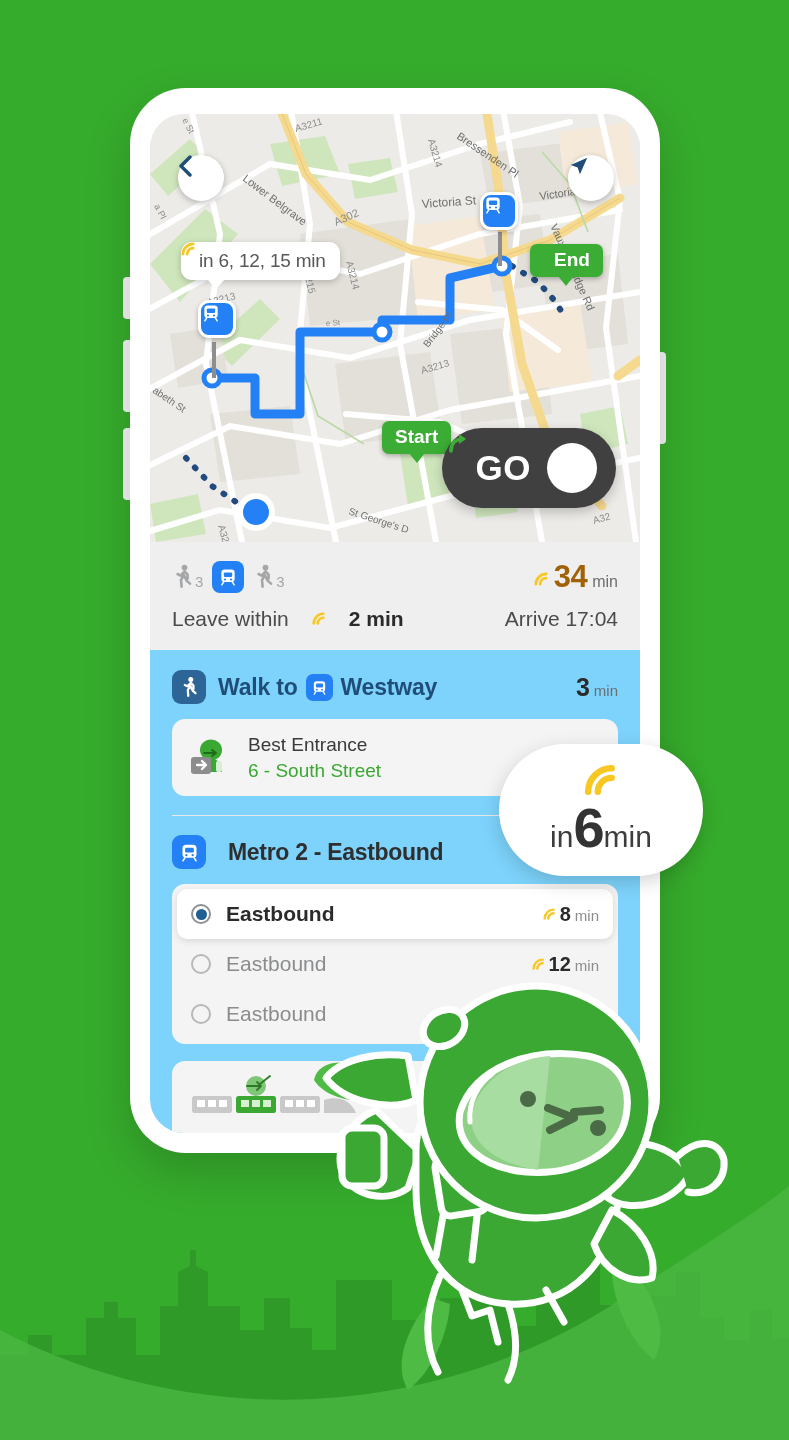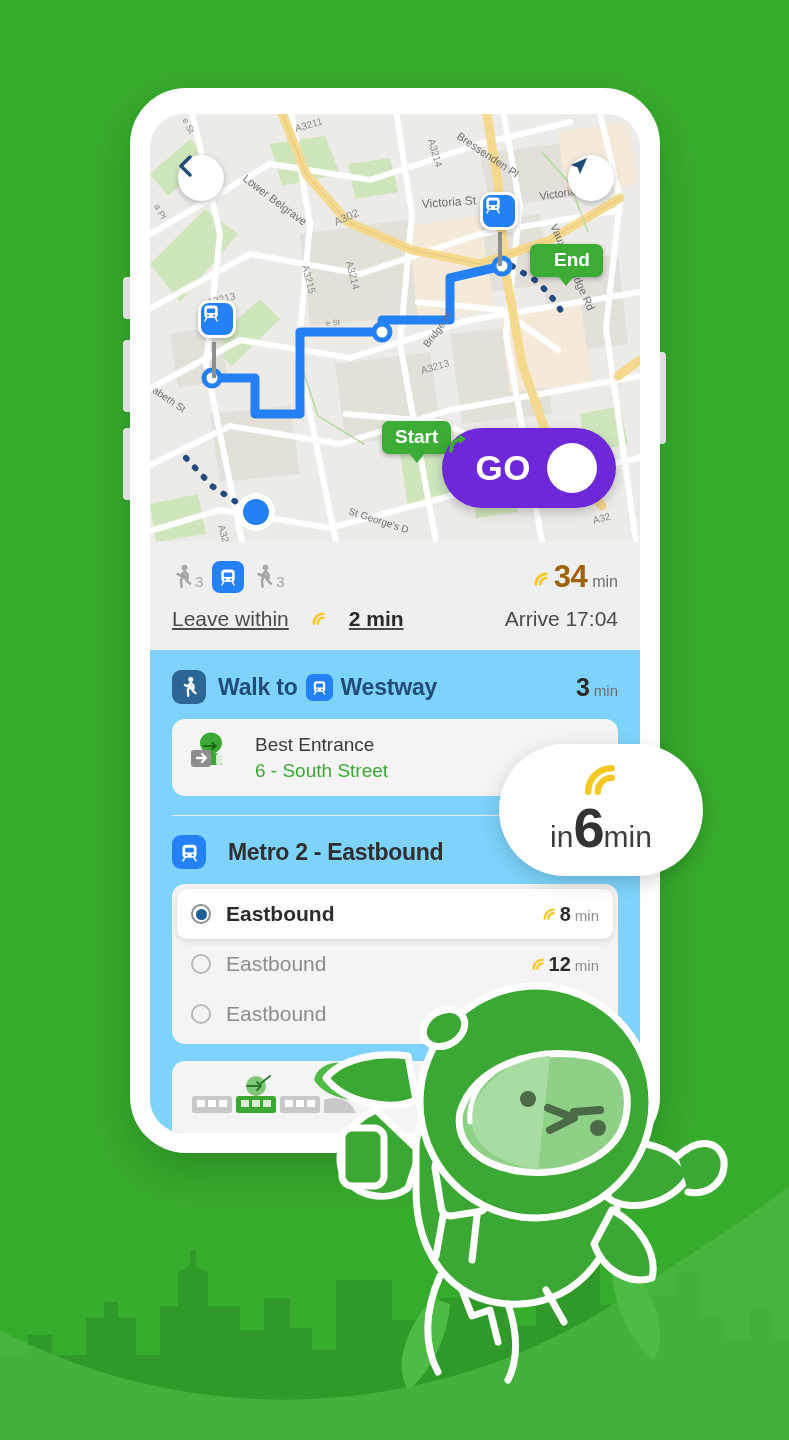--- a/index.html
+++ b/index.html
@@ -84,21 +84,21 @@
     position:absolute; width:38px; height:38px; border-radius:11px;
     background:#2481f5; border:3px solid #fff;
     box-shadow:0 2px 5px rgba(0,0,0,.25);
     display:flex; align-items:center; justify-content:center;
   }
   .st-a { left:48px; top:186px; }
   .st-b { left:330px; top:78px; }
 
   .go-btn {
     position:absolute; right:24px; bottom:34px;
-    background:#6d28d9; border-radius:42px;
+    background:#404040; border-radius:42px;
     height:80px; padding:0 19px 0 34px;
     display:flex; align-items:center; gap:16px;
     box-shadow:0 4px 12px rgba(0,0,0,.22);
   }
   .go-btn .go-text { color:#fff; font-size:35px; font-weight:bold; letter-spacing:.5px; }
   .go-circle {
     width:50px; height:50px; border-radius:50%; background:#fff;
     display:flex; align-items:center; justify-content:center;
   }
 
@@ -107,38 +107,38 @@
   .sum-top { display:flex; align-items:center; justify-content:space-between; }
   .mode-chain { display:flex; align-items:center; gap:9px; }
   .mode-item { display:flex; align-items:flex-end; gap:1px; }
   .mode-item .cnt { font-size:15px; color:#a4a6a8; }
   .mode-box { width:32px; height:32px; border-radius:8px; background:#2481f5;
               display:flex; align-items:center; justify-content:center; }
   .sum-dur { display:flex; align-items:baseline; gap:5px; }
   .sum-dur .big { font-size:31px; font-weight:bold; color:#a16207; letter-spacing:-.5px; }
   .sum-dur .unit { font-size:16px; color:#6d6e70; }
   .sum-bottom { display:flex; align-items:center; justify-content:space-between; margin-top:12px; }
-  .leave { font-size:21px; color:#4a4b4d; display:flex; align-items:flex-end; gap:23px;text-decoration:underline; }
+  .leave { font-size:21px; color:#4a4b4d; display:flex; align-items:flex-end; gap:23px; }
   .leave b { color:#2b2b2b; }
   .arrive { font-size:21px; color:#4a4b4d; }
 
   
   .steps { flex:1; background:#7dd3fc; padding:20px 22px 0; overflow:hidden; }
   .step-head { display:flex; align-items:center; gap:12px; }
   .walk-badge { width:34px; height:34px; border-radius:9px; background:#2d6596;
                 display:flex; align-items:center; justify-content:center; }
   .step-title { font-size:23px; font-weight:bold; color:#1f4d78; display:flex; align-items:center; gap:8px; letter-spacing:-.2px; }
   .inline-metro { width:27px; height:27px; border-radius:7px; background:#2481f5;
                   display:flex; align-items:center; justify-content:center; }
   .step-dur { margin-left:auto; display:flex; align-items:baseline; gap:4px; }
   .step-dur .big { font-size:25px; font-weight:bold; color:#2b2b2b; }
   .step-dur .unit { font-size:15px; color:#6d6e70; }
 
   .info-card { margin-top:15px; background:#f4f4f4; border-radius:13px;
-               padding:13px 16px; display:flex; align-items:flex-start; gap:25px; }
+               padding:13px 16px; display:flex; align-items:flex-end; gap:18px; }
   .info-lines .l1 { font-size:19px; color:#3a3a3a; line-height:1.35; }
   .info-lines .l2 { font-size:19px; color:#3aa832; line-height:1.35; }
 
   .divider { height:1px; background:#e9e9e9; margin:19px 0 0; }
 
   .metro-head { display:flex; align-items:center; gap:22px; margin-top:19px; }
   .metro-box { width:34px; height:34px; border-radius:9px; background:#2481f5;
                display:flex; align-items:center; justify-content:center; }
   .metro-title { font-size:23px; font-weight:bold; color:#2f2f2f; letter-spacing:-.3px; }
 
@@ -306,20 +306,29 @@
         </span>
       </div>
       <div class="map-btn btn-locate">
         <span>
           <svg width="22" height="22" viewBox="0 0 24 24">
               <path d="M21 3 L3 11 L10.5 13.5 L13 21 Z" fill="#1f4d78"></path>
             </svg>
         </span>
       </div>
 
+      <div class="bubble-times">
+        <span>
+          <svg width="15" height="15" viewBox="0 0 16 16">
+              <path d="M2 13 A11 11 0 0 1 13 2" fill="none" stroke="#f7c724" stroke-width="3" stroke-linecap="round"></path>
+              <path d="M6.5 13 A6.5 6.5 0 0 1 13 6.5" fill="none" stroke="#f7c724" stroke-width="3" stroke-linecap="round"></path>
+            </svg>
+        </span>
+        <span>in 6, 12, 15 min</span>
+      </div>
 
       <div class="pin-flag flag-start">Start</div>
       <div class="pin-flag flag-end">End</div>
 
       <div class="station-icon st-a">
         <svg width="20" height="20" viewBox="0 0 24 24">
             <rect x="4" y="3" width="16" height="15" rx="4" fill="#fff"></rect>
             <rect x="7" y="6.5" width="10" height="5.5" rx="1.4" fill="#2481f5"></rect>
             <circle cx="8.4" cy="15" r="1.3" fill="#2481f5"></circle>
             <circle cx="15.6" cy="15" r="1.3" fill="#2481f5"></circle>

